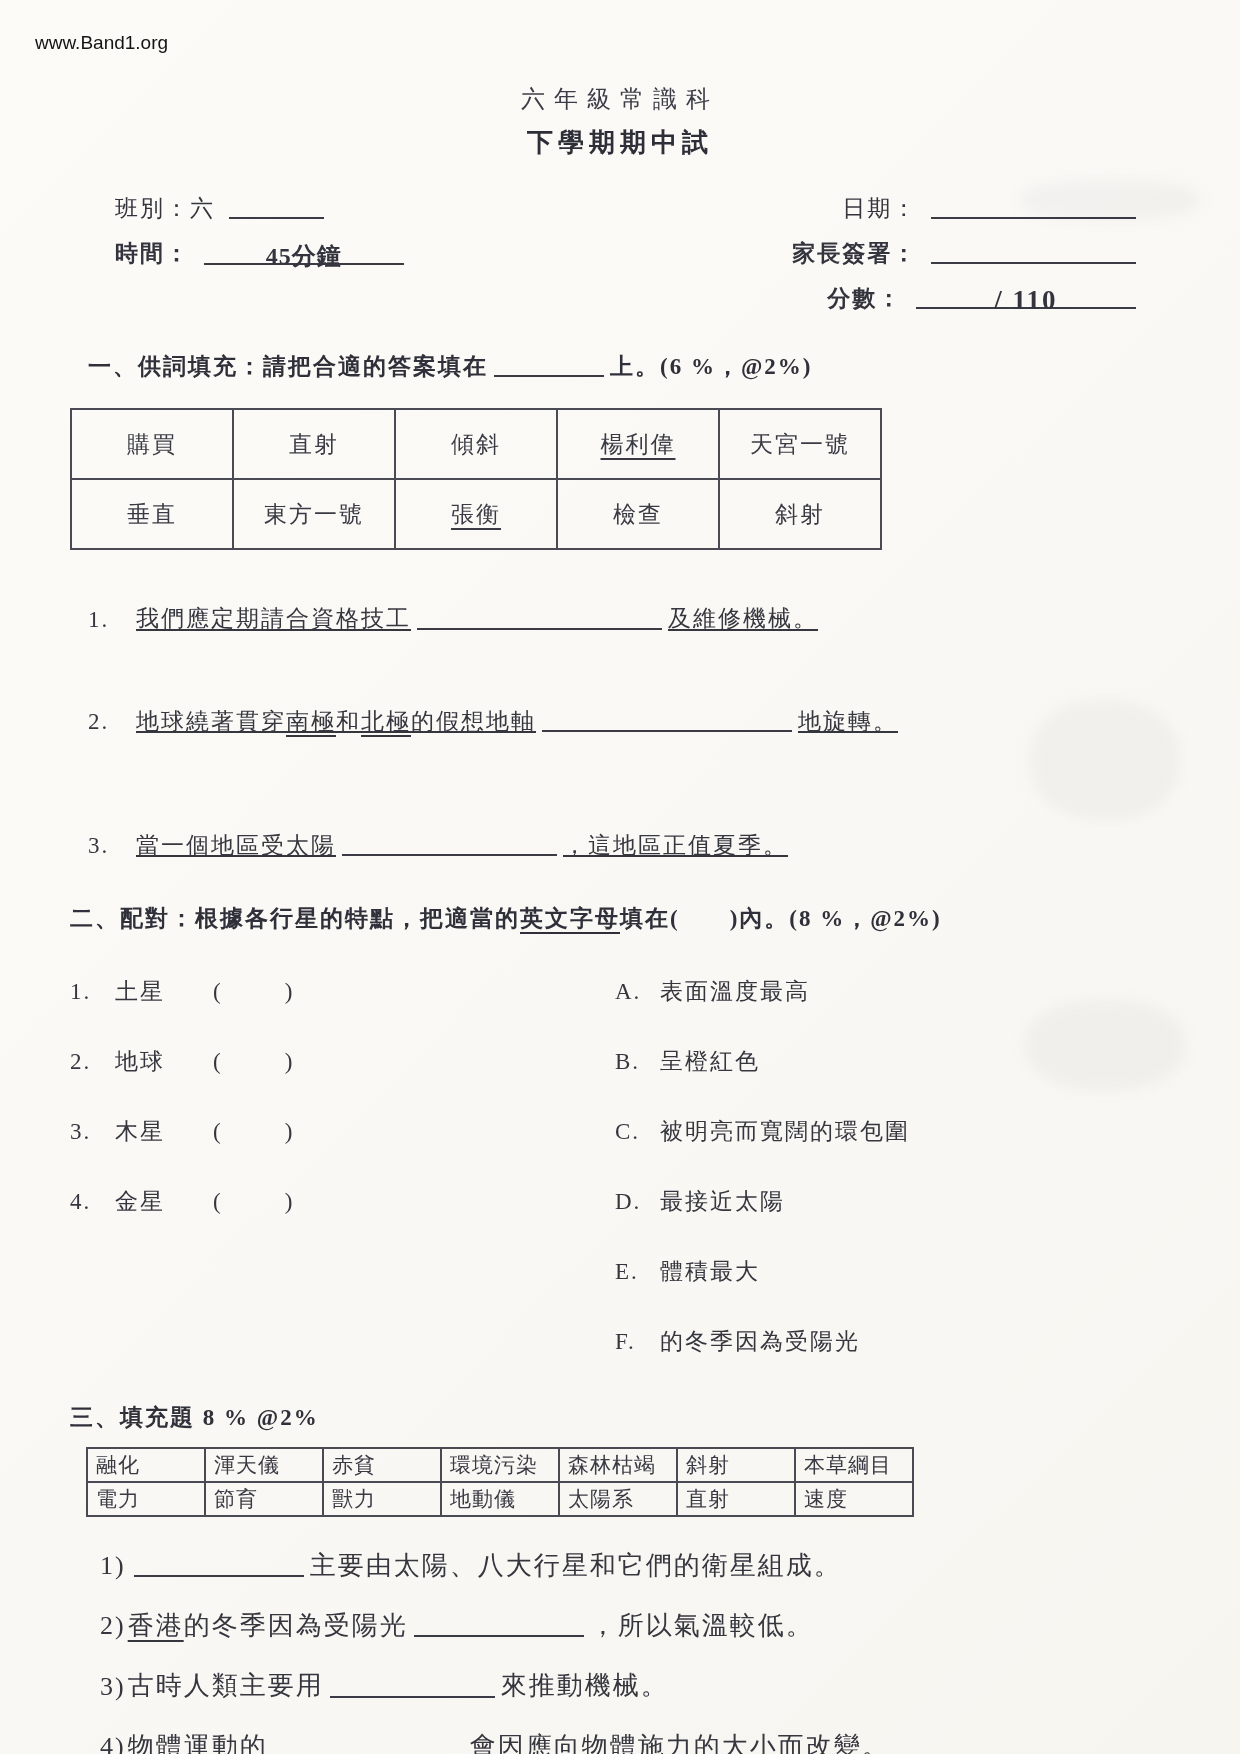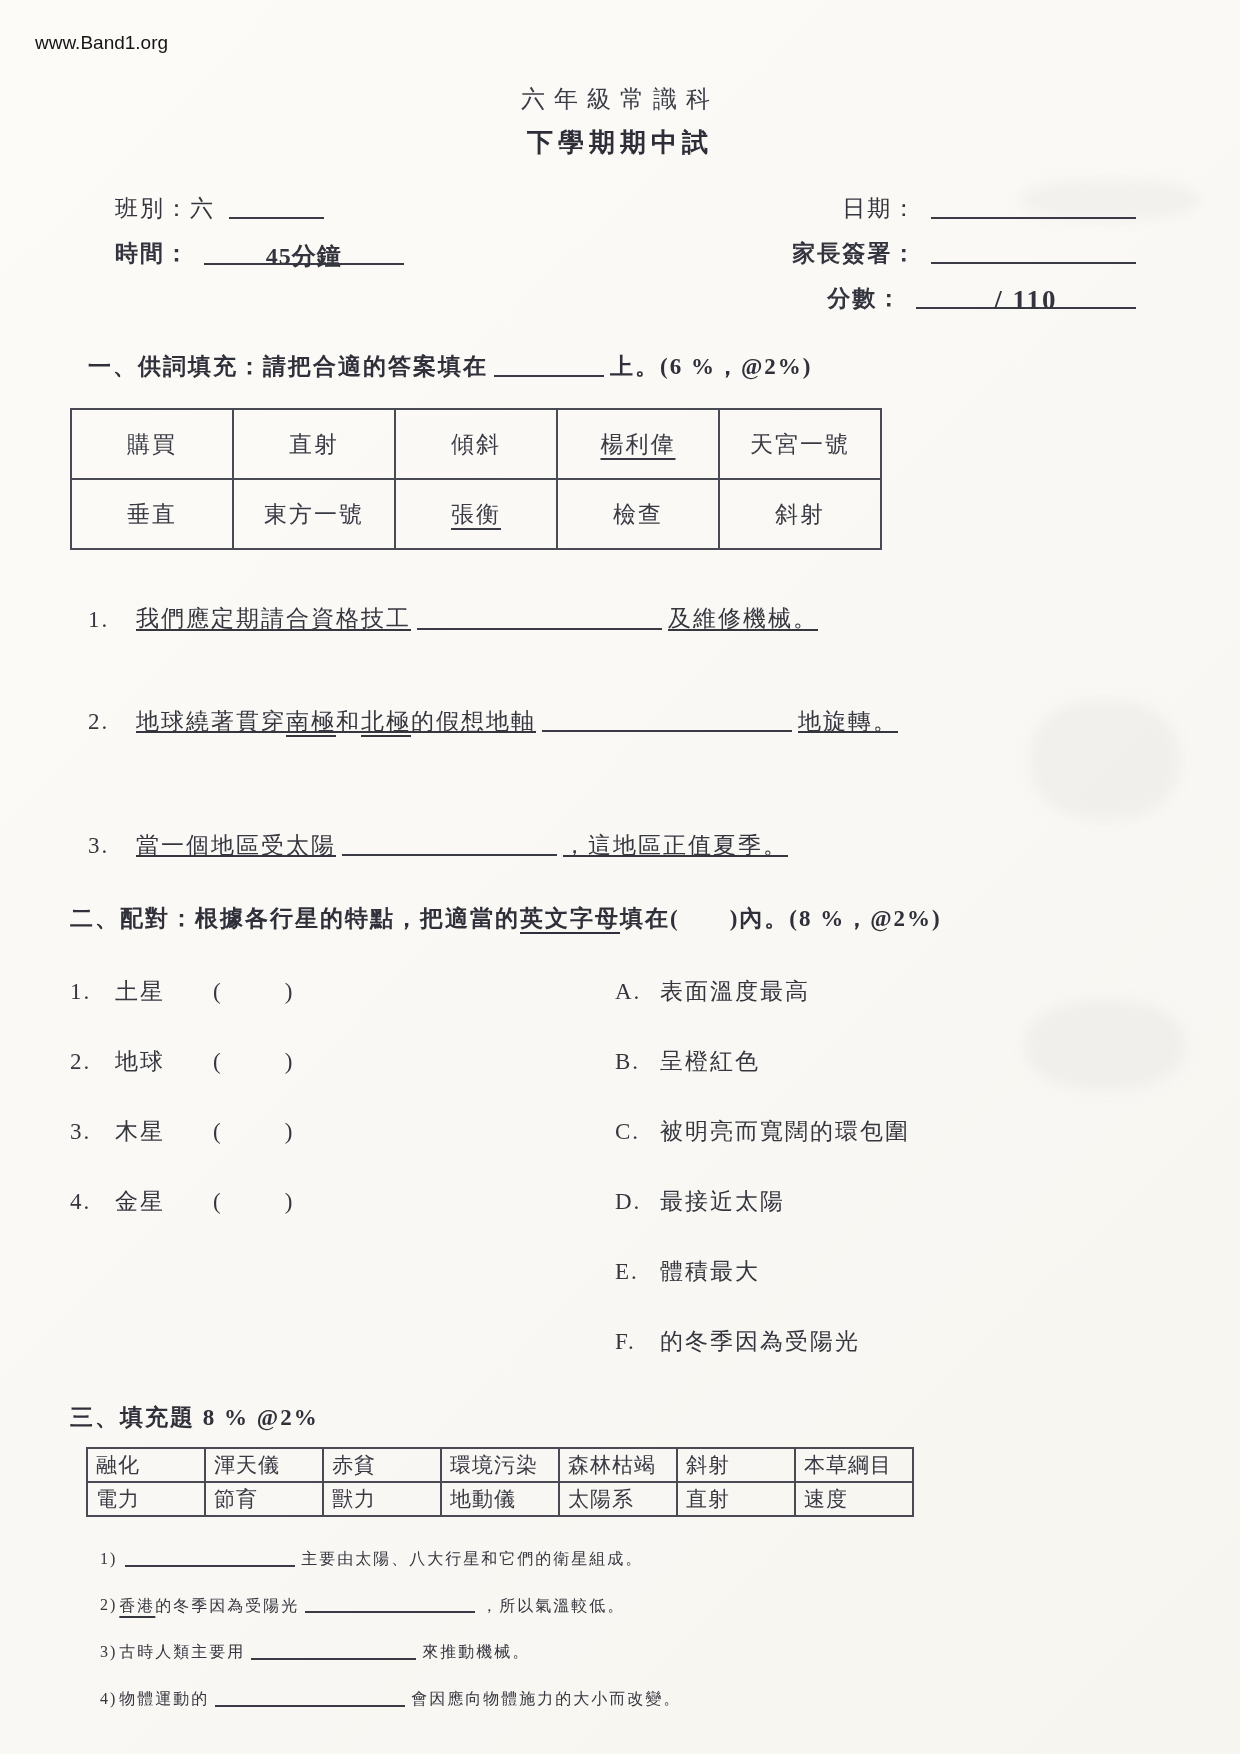--- a/index.html
+++ b/index.html
@@ -63,21 +63,21 @@
   .s1q { margin-top:52px; margin-left:18px;text-decoration:underline; }
   .s1q .qnum { display:inline-block; min-width:48px; }
   .s2-wrap { display:flex; margin-top:42px; }
   .match-left { width:545px; }
   .match-right { flex:1; }
   .mitem, .moption { font-size:23px; letter-spacing:2px; margin-bottom:39px; color:#36363f; }
   .mitem .mnum { display:inline-block; min-width:45px; }
   .mitem .mparen { margin-left:48px; letter-spacing:6px; }
   .moption .mletter { display:inline-block; min-width:45px; }
 
-  .s3q { margin-top:24px; margin-left:30px; font-size:16px; }
+  .s3q { margin-top:24px; margin-left:30px; font-size:26px; }
   .s3q .qnum { margin-right:2px; }
   .s3-first { margin-top:30px; }
 </style>
 </head>
 <body>
 
 <div class="page">
 
   <div class="smudge a"></div>
   <div class="smudge b"></div>

